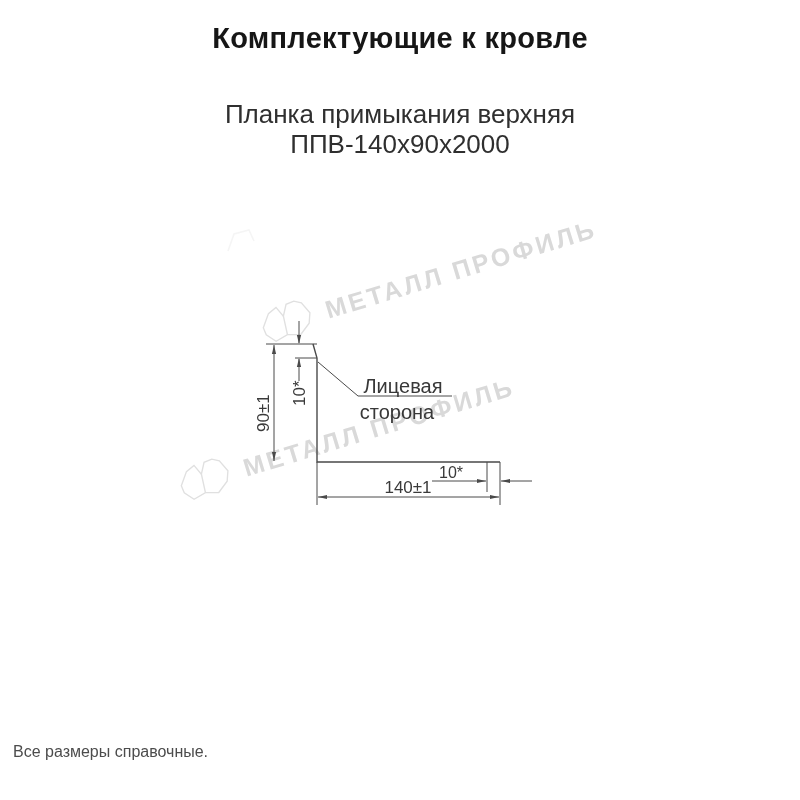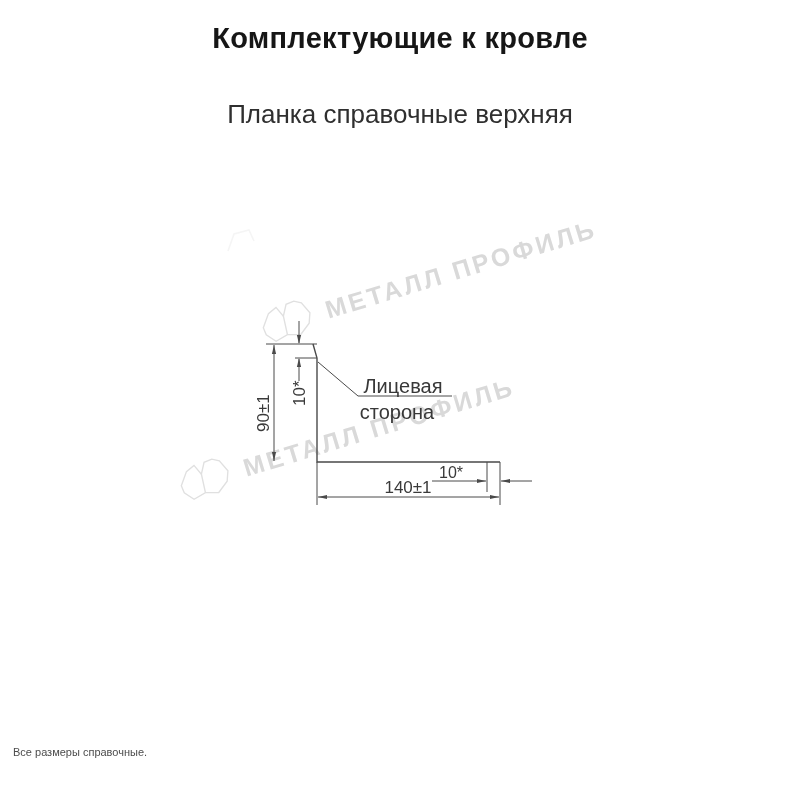--- a/index.html
+++ b/index.html
@@ -25,30 +25,31 @@
   }
   .wm1{left:258px;top:304px;}
   .wm2{left:176px;top:462px;}
   .wm-frag{left:227px;top:229px;opacity:0.55;}
   .drawing-svg{left:0;top:0;}
   .dim-text{font-family:"Liberation Sans",sans-serif;font-size:17px;fill:#3a3a3a;}
   .dim-text-small{font-family:"Liberation Sans",sans-serif;font-size:16px;fill:#3a3a3a;}
   .face-text{font-family:"Liberation Sans",sans-serif;font-size:20px;fill:#383838;}
   .notes{
     left:13px;top:741px;
-    font-size:11px;line-height:22px;color:#4c4c4c;
+    font-size:16px;line-height:22px;color:#4c4c4c;
   }
 </style>
 </head>
 <body>
 
 <div class="abs title">Комплектующие к кровле</div>
 
 <div class="abs subtitle">
-  <div>Планка справочные верхняя</div>
+  <div>Планка примыкания верхняя</div>
+  <div>ППВ-140х90х2000</div>
 </div>
 
 <svg class="abs wm-frag" width="30" height="26" viewBox="0 0 30 26">
   <polyline points="1,22 7,5 22,1 27,12" fill="none" stroke="#ededed" stroke-width="1.6"></polyline>
 </svg>
 
 <div class="abs watermark wm1">
   <svg width="64" height="54" viewBox="0 0 85 70">
     <polygon points="8,33 20,17 32,12 38,26 46,12 57,11 66,16 73,32 68,45 53,56 36,51 19,55 9,43" fill="none" stroke="#e0e0e0" stroke-width="1.8"></polygon>
     <line x1="38" y1="26" x2="36" y2="51" stroke="#e0e0e0" stroke-width="1.8"></line>

